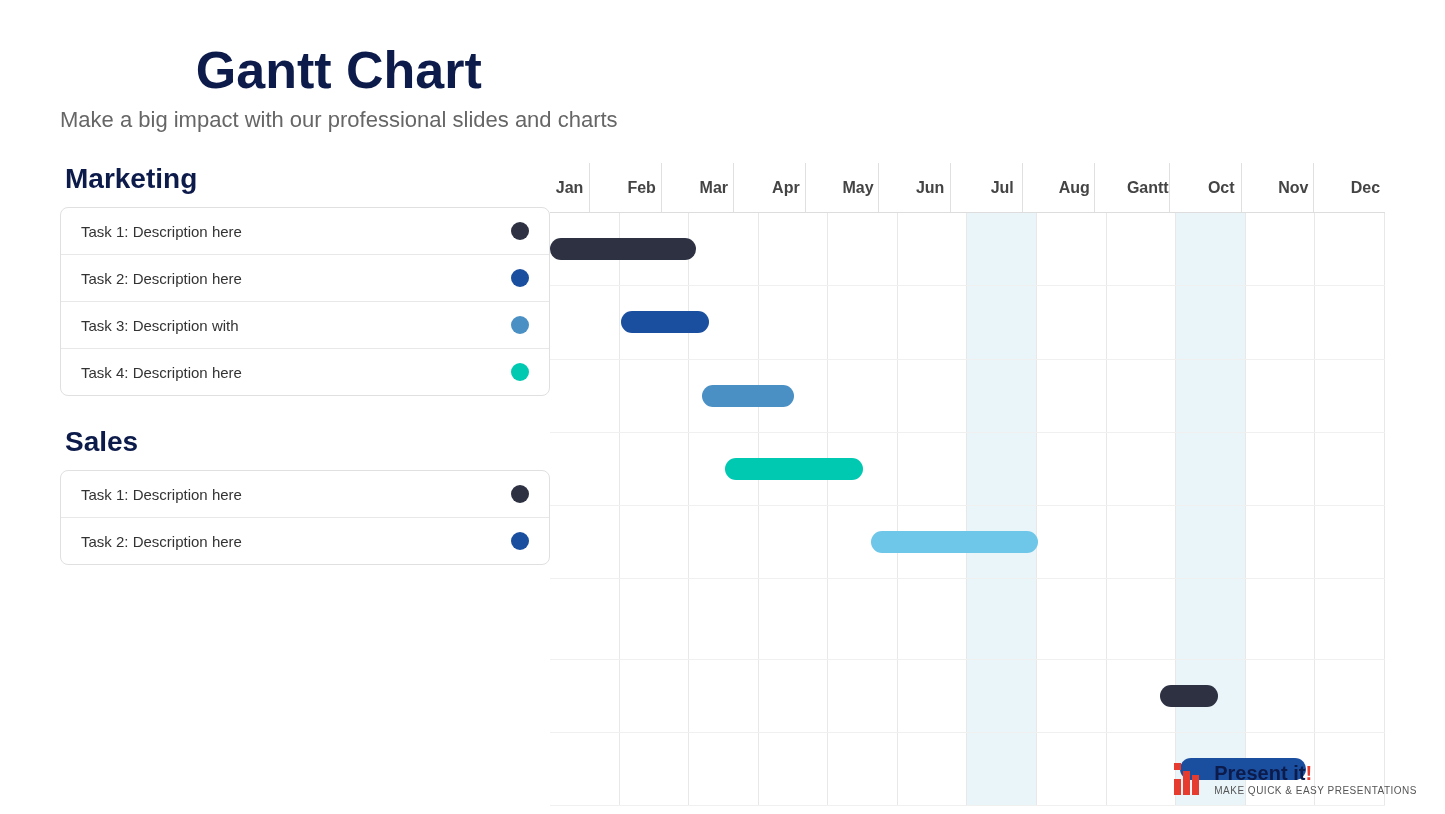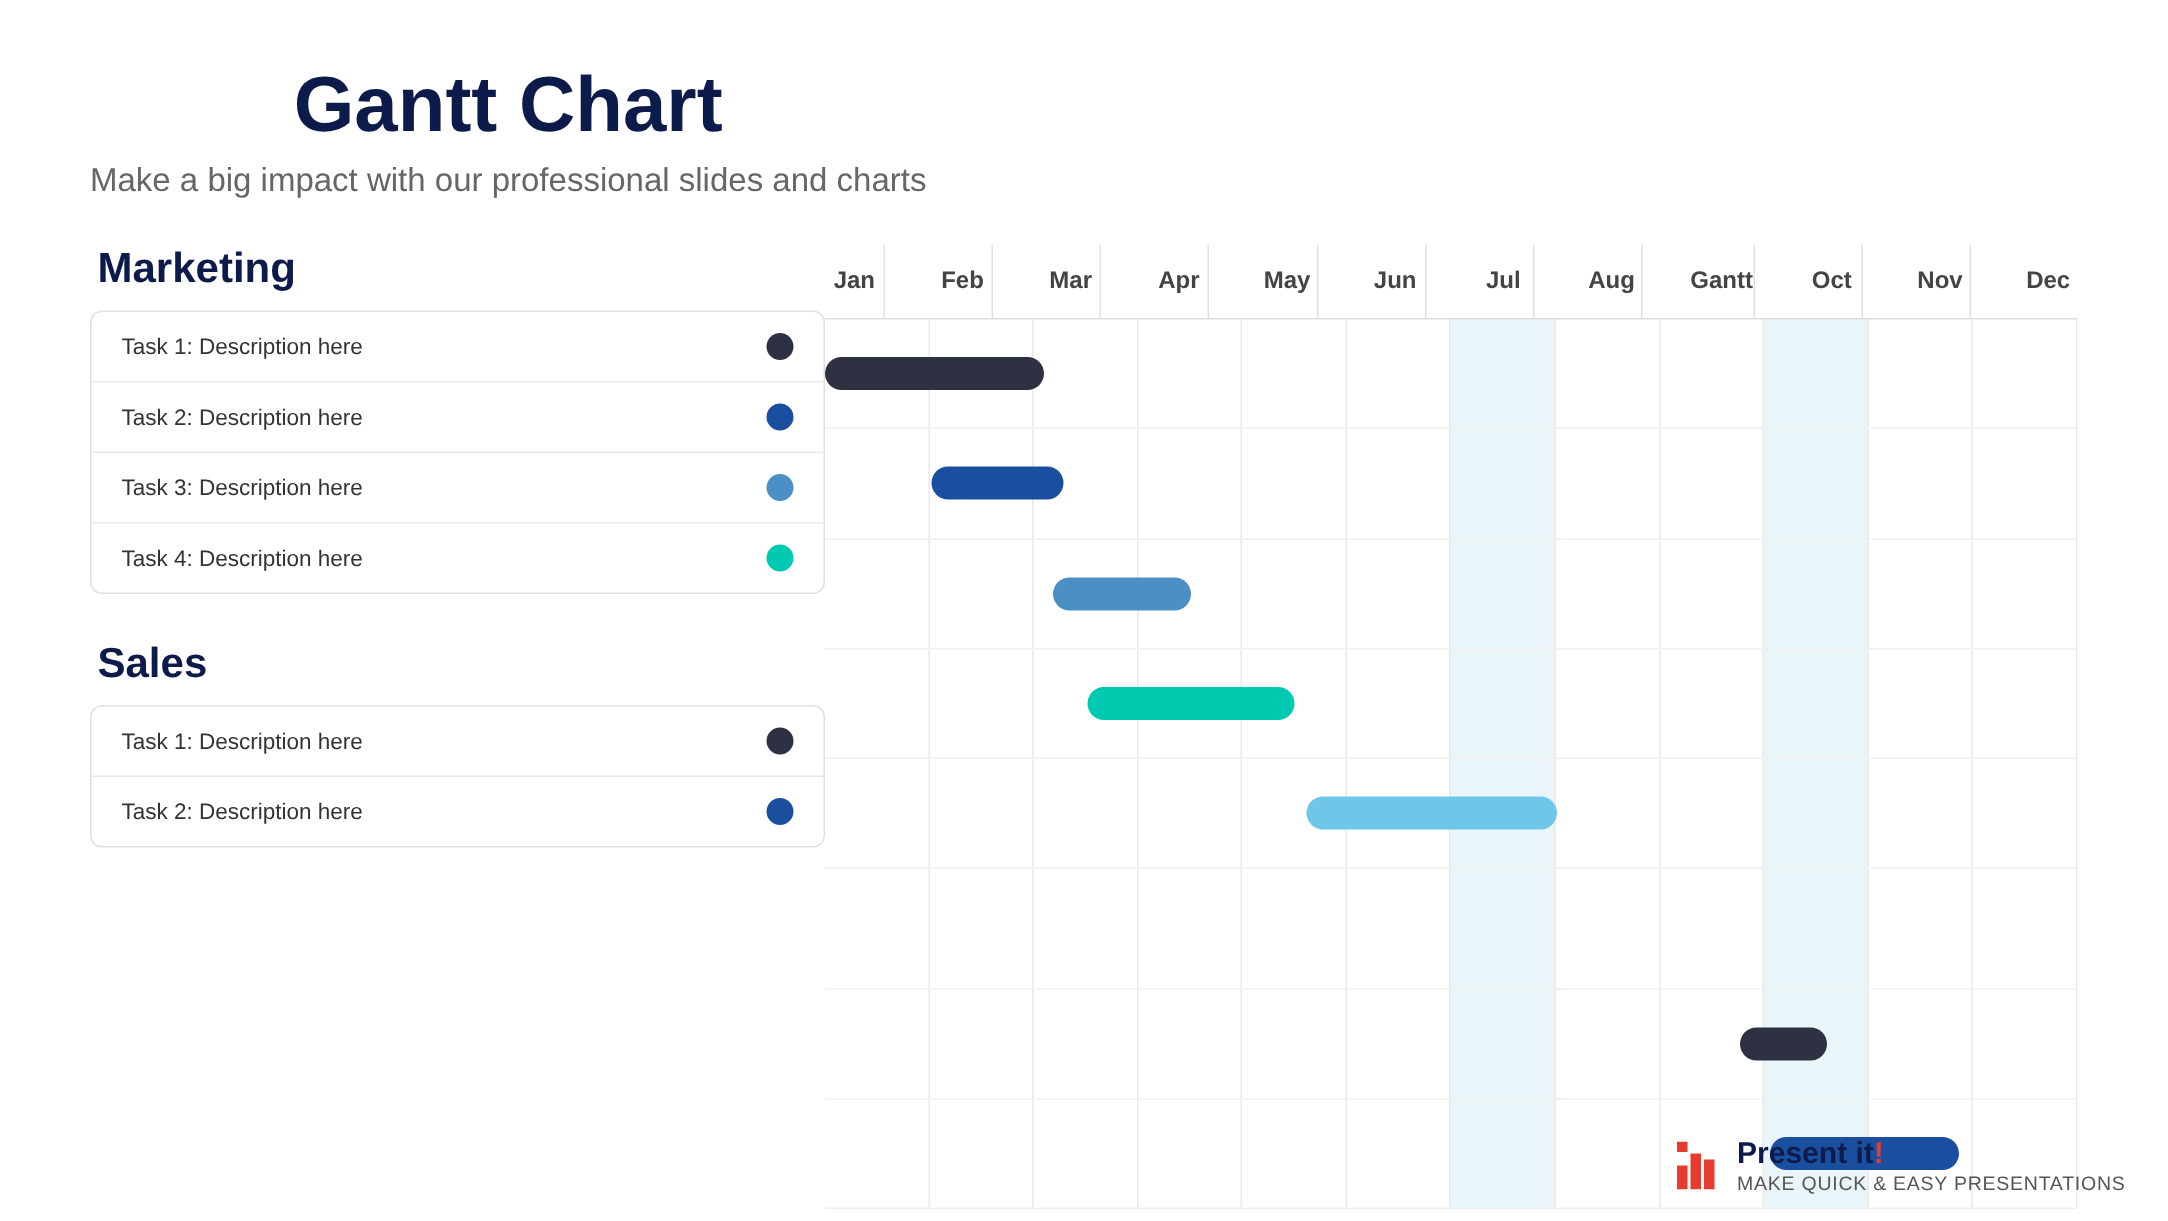--- a/index.html
+++ b/index.html
@@ -187,21 +187,21 @@
       font-size: 20px;
       font-weight: 800;
       color: #0d1b4b;
     }
 
     .logo-main span {
       color: #e63c2f;
     }
 
     .logo-sub {
-      font-size: 13px;
+      font-size: 10px;
       color: #555;
       letter-spacing: 0.5px;
       text-transform: uppercase;
     }
   </style>
 </head>
 <body>
 
 <div class="page">
   <div class="header">
@@ -216,21 +216,21 @@
       <div class="task-table" id="marketing-tasks">
           <div class="task-row">
       <span class="task-label">Task 1: Description here</span>
       <div class="dot" style="background:#2d3142;"></div>
     </div>
           <div class="task-row">
       <span class="task-label">Task 2: Description here</span>
       <div class="dot" style="background:#1a4fa0;"></div>
     </div>
           <div class="task-row">
-      <span class="task-label">Task 3: Description here</span>
+      <span class="task-label">Task 3: Description with</span>
       <div class="dot" style="background:#4a90c4;"></div>
     </div>
           <div class="task-row">
       <span class="task-label">Task 4: Description here</span>
       <div class="dot" style="background:#00c9b1;"></div>
     </div>
         </div>
 
       <div class="section-title" style="margin-top:10px;">Sales</div>
       <div class="task-table" id="sales-tasks">

